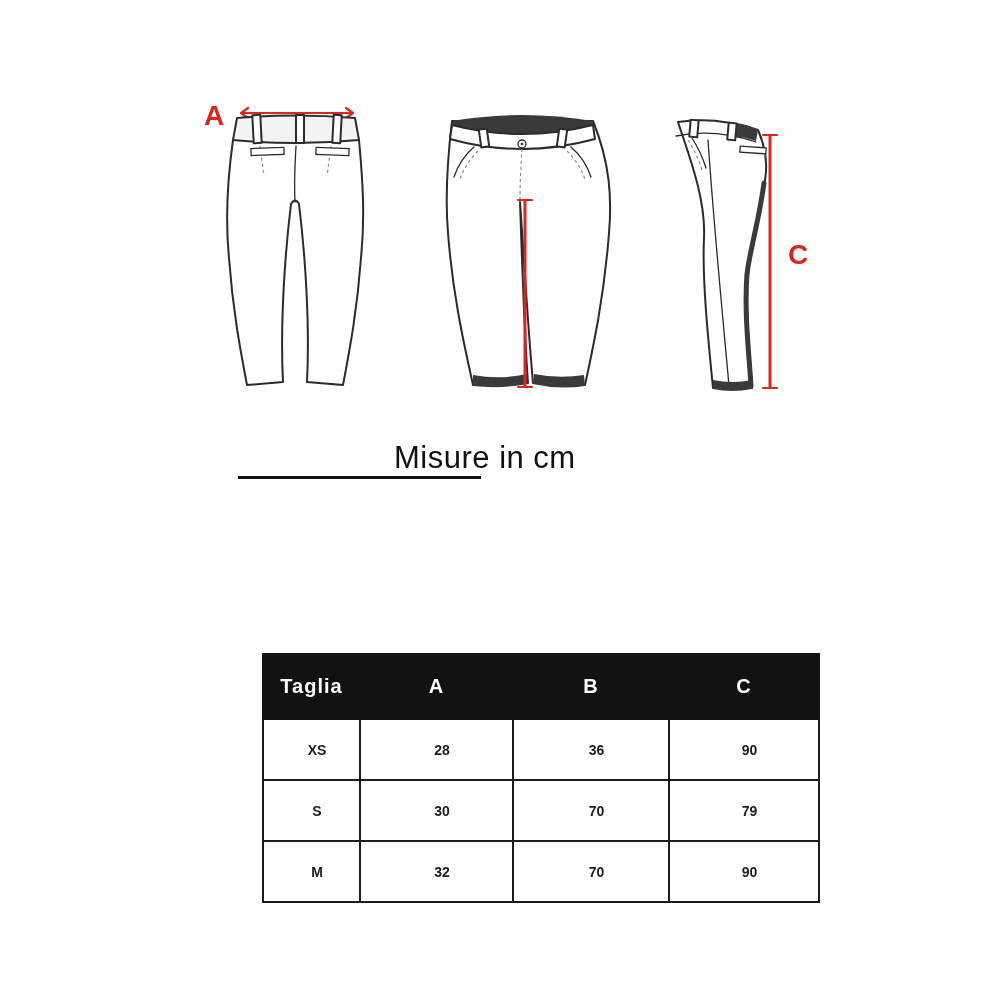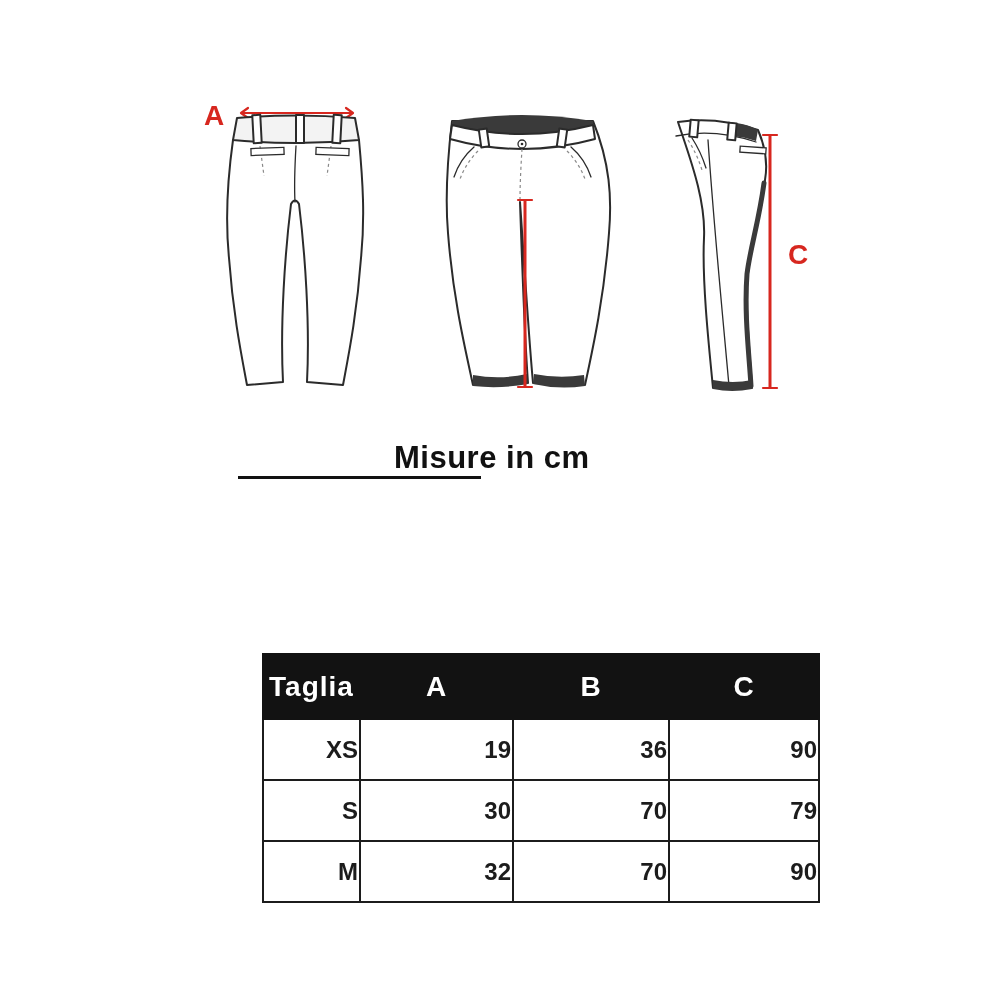--- a/index.html
+++ b/index.html
@@ -17,39 +17,39 @@
   .ink-thin{stroke:var(--ink);fill:none;stroke-width:1.3;stroke-linecap:round;}
   .fill-white{fill:#ffffff;}
   .fill-band{fill:var(--band_fill);}
   .fill-dark{fill:var(--dark_fill);stroke:none;}
   .dashed{stroke:#8a8a8a;stroke-width:1.2;fill:none;stroke-dasharray:3 3;}
   .red-line{stroke:var(--accent);fill:none;stroke-width:3;}
   .red-thin{stroke:var(--accent);fill:none;stroke-width:2.2;stroke-linecap:round;stroke-linejoin:round;}
   .shadow-stripe{stroke:var(--dark_fill);fill:none;stroke-width:5;stroke-linecap:round;}
 
   .caption{
-    position:absolute;left:394px;top:440px;font-size:31px;font-weight:700;
+    position:absolute;left:394px;top:440px;font-size:31px;font-weight:400;
     color:#111;letter-spacing:.5px;white-space:nowrap;
   }
   .caption-underline{
     position:absolute;left:238px;top:476px;width:243px;height:3px;background:#111;
   }
 
   table.size-table{
     position:absolute;left:262px;top:653px;width:556px;border-collapse:collapse;
     table-layout:fixed;
   }
   .size-table th{
     background:var(--table_header_bg);color:var(--table_header_text);
-    height:61px;font-size:28px;font-weight:700;letter-spacing:1px;text-align:center;
+    height:61px;font-size:20px;font-weight:700;letter-spacing:1px;text-align:center;
     border:2px solid var(--table_header_bg);
   }
   .size-table td{
-    height:57px;text-align:right;vertical-align:middle;
-    font-size:24px;font-weight:700;color:#1c1c1c;background:#fff;
+    height:57px;text-align:center;vertical-align:middle;
+    font-size:14px;font-weight:700;color:#1c1c1c;background:#fff;
     border:2px solid #1c1c1c;
     padding-left:12px;
   }
 </style>
 </head>
 <body>
 
 <div id="canvas">
 
   <div class="measure-label" style="left:204px;top:102px;">A</div>
@@ -165,21 +165,21 @@
       <tr>
         <th>Taglia</th>
         <th>A</th>
         <th>B</th>
         <th>C</th>
       </tr>
     </thead>
     <tbody>
       <tr>
         <td>XS</td>
-        <td>19</td>
+        <td>28</td>
         <td>36</td>
         <td>90</td>
       </tr>
       <tr>
         <td>S</td>
         <td>30</td>
         <td>70</td>
         <td>79</td>
       </tr>
       <tr>

